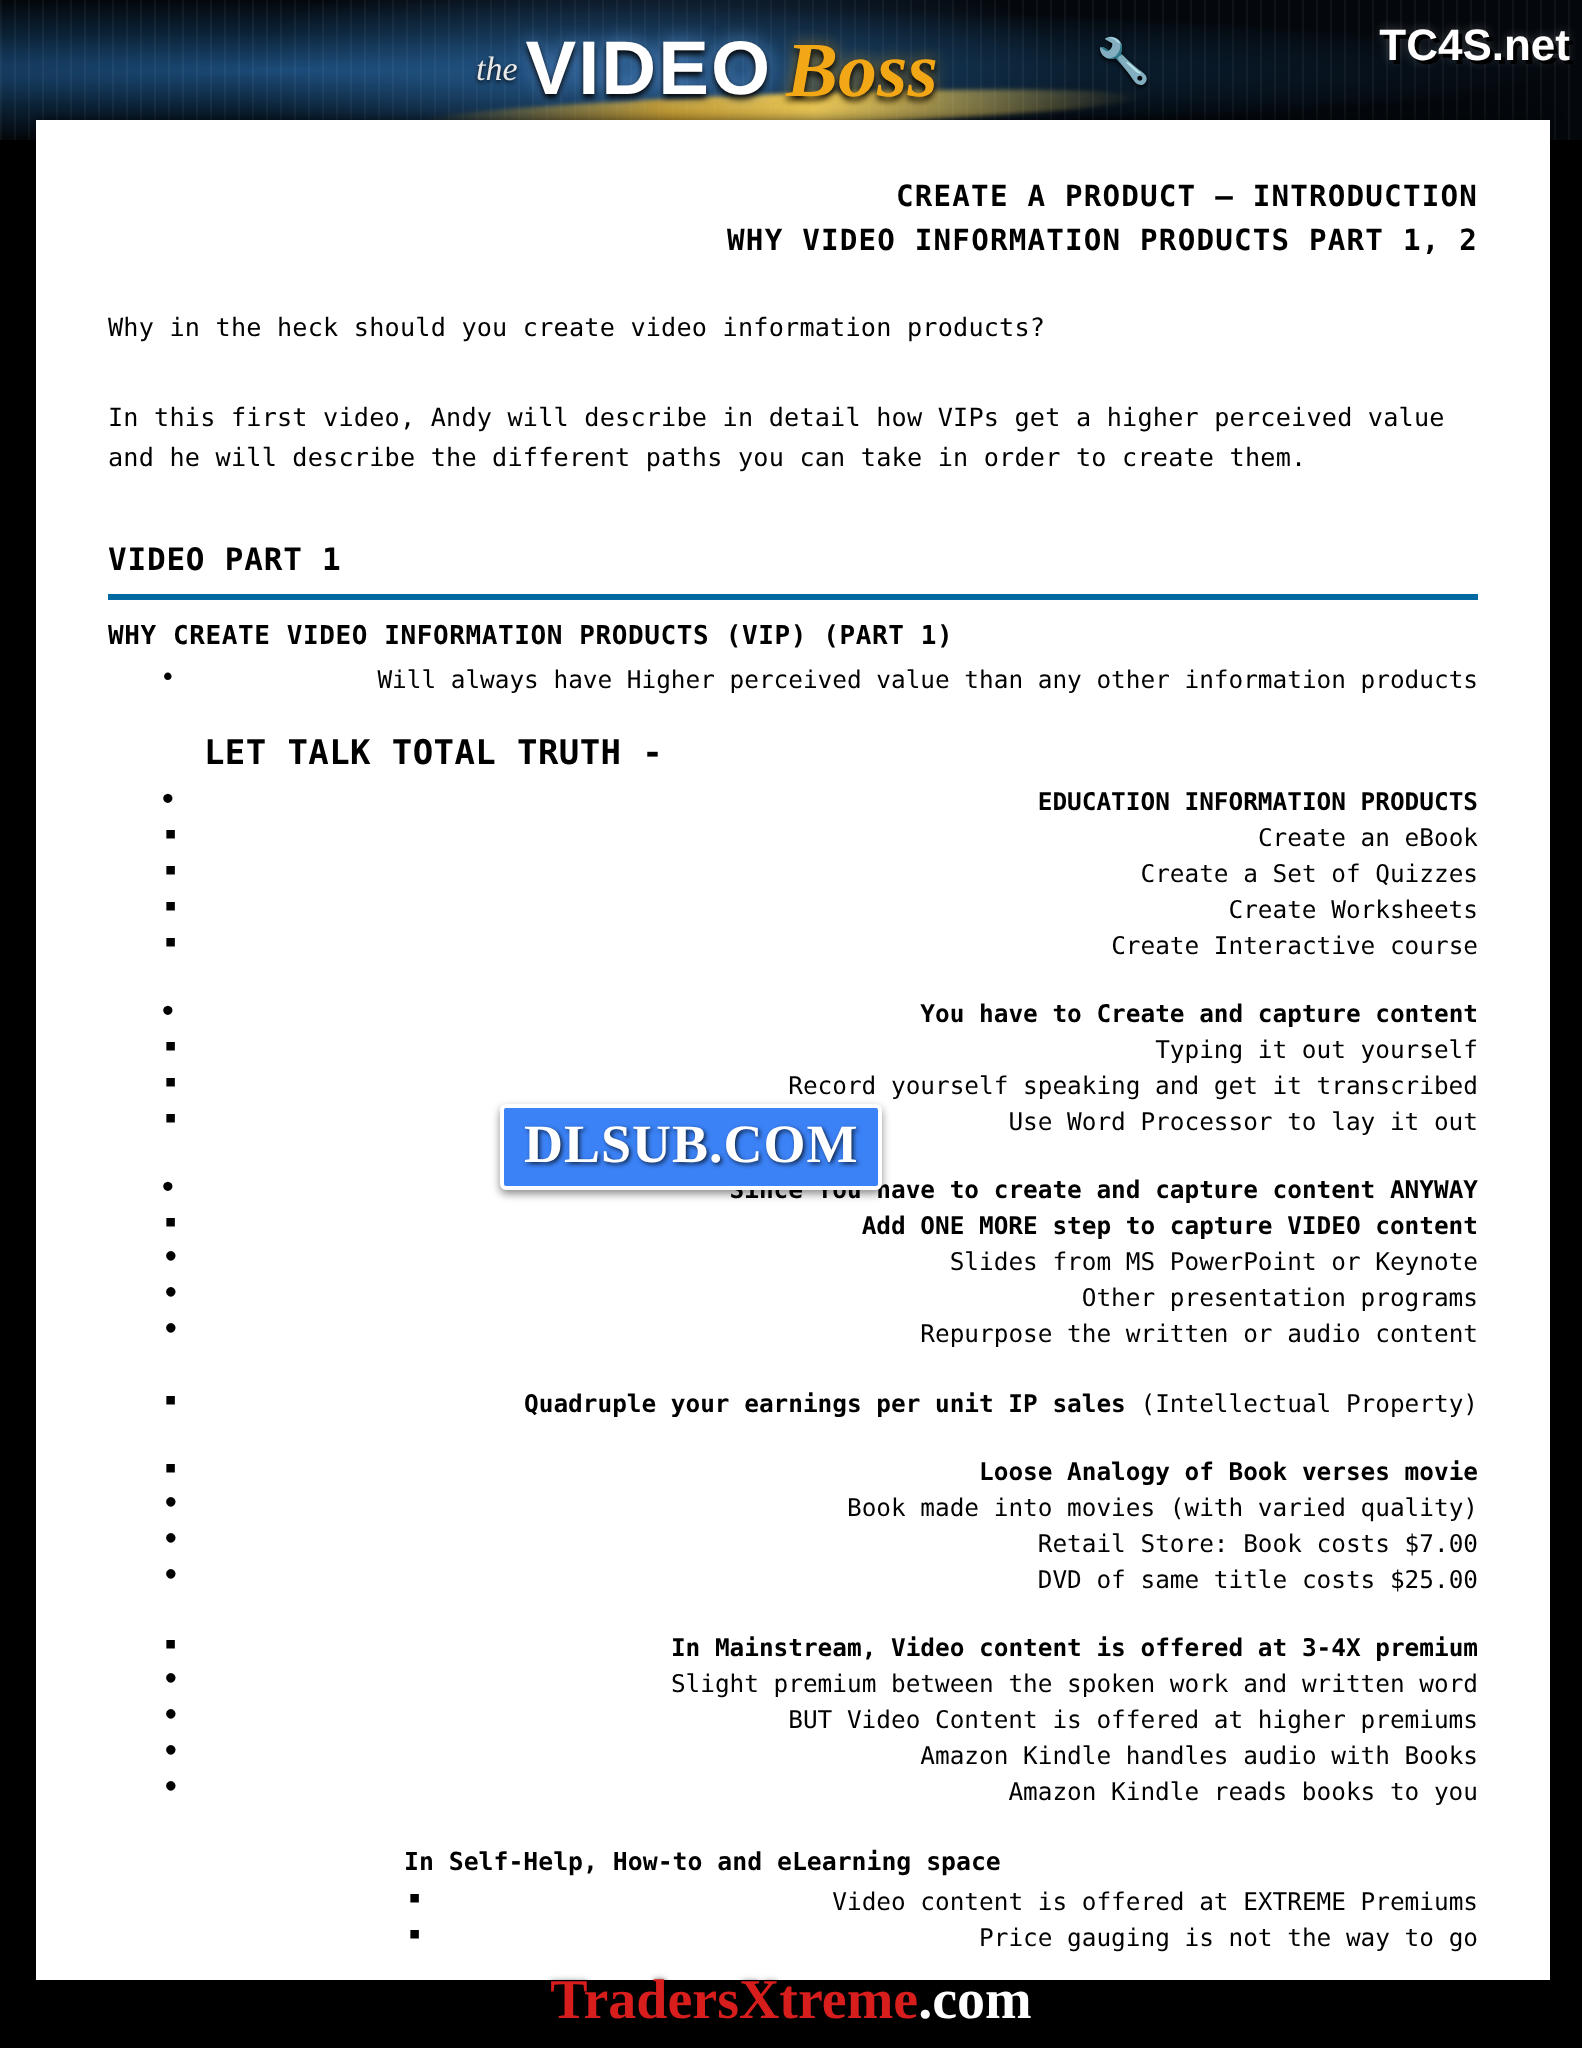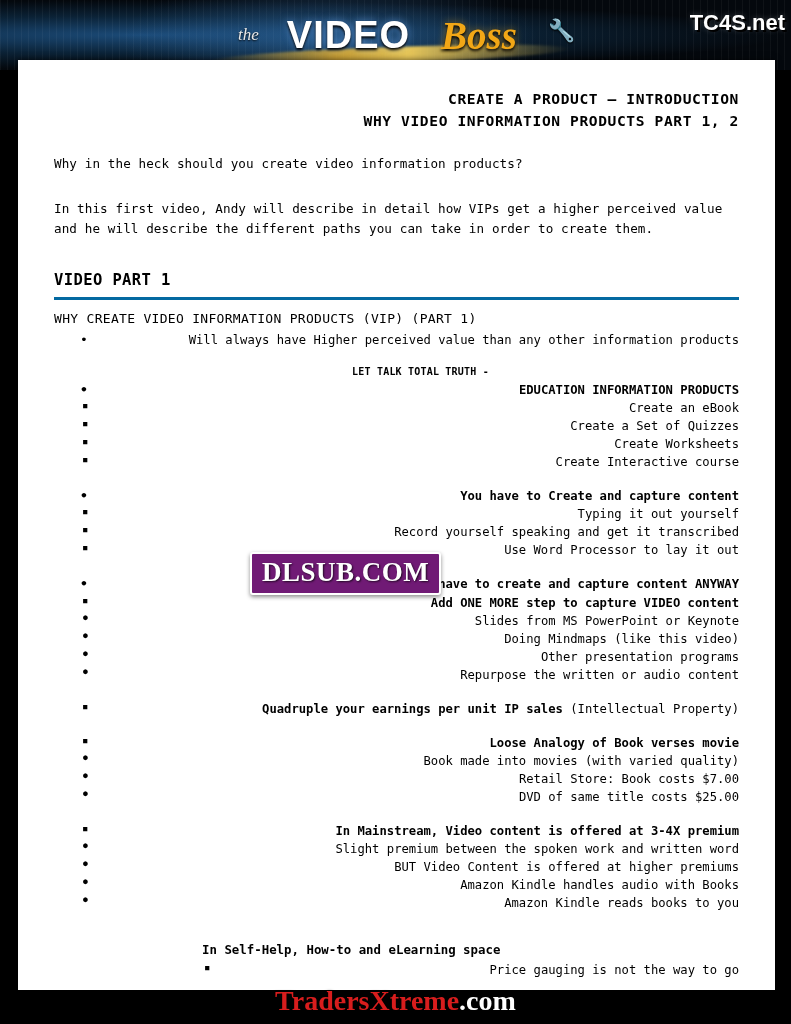--- a/index.html
+++ b/index.html
@@ -40,21 +40,20 @@
     background: radial-gradient(ellipse at center, rgba(60,130,200,0.40) 0%, rgba(10,30,50,0) 70%);
   }
   .logo-wrap {
     position: absolute;
     left: 238px;
     top: 9px;
     height: 52px;
     display: flex;
     align-items: center;
     white-space: nowrap;
-    gap: 24px;
   }
   .logo-the {
     color: #e9e9e9;
     font-family: "Liberation Serif", serif;
     font-style: italic;
     font-size: 17px;
     margin-right: 4px;
     text-shadow: 0 1px 2px #000;
   }
   .logo-video {
@@ -143,21 +142,21 @@
 
   h2.section {
     font-weight: bold;
     font-size: 15.5px;
     margin: 30px 0 2px 0;
     padding-bottom: 5px;
     border-bottom: 3px solid #0369a1;
     letter-spacing: 0.4px;
   }
   h3.subhead {
-    font-weight: normal;
+    font-weight: bold;
     font-size: 13px;
     margin: 9px 0 2px 0;
     letter-spacing: 0.3px;
   }
 
   ul {
     margin: 0;
     padding: 0;
     list-style: none;
     text-align: right;
@@ -199,41 +198,40 @@
   .lvl3 > li::before {
     content: "\25CF";
     position: absolute;
     left: 3px;
     top: 0px;
     font-size: 8px;
   }
   .bold { font-weight: bold; }
   .indent-head {
     font-weight: bold;
-    font-size: 10px;
+    font-size: 17px;
     margin: 14px 0 2px 48px;
     letter-spacing: 0.2px;
-    text-align: center;
   }
   .indent-head2 {
     font-weight: bold;
     font-size: 12.4px;
-    margin: 16px 0 2px 148px;
+    margin: 4px 0 2px 148px;
   }
   .gap-sm { height: 12px; }
   .gap-md { height: 16px; }
   .sub-normal { font-weight: normal; }
 
   
   .dlsub {
     position: absolute;
     left: 232px;
     top: 492px;
     padding: 3px 10px 5px 10px;
-    background: #701a75;
+    background: #3b82f6;
     border: 2px solid #ffffff;
     border-radius: 3px;
     box-shadow: 0 2px 4px rgba(0,0,0,0.45);
     color: #ffffff;
     font-family: "Liberation Serif", serif;
     font-weight: bold;
     font-size: 27px;
     letter-spacing: 0.5px;
     text-shadow: 1px 1px 2px rgba(0,0,0,0.7);
   }
@@ -311,21 +309,20 @@
     <div class="gap-md"></div>
 
     <ul class="lvl1">
       <li class="bold">Since You have to create and capture content ANYWAY</li>
     </ul>
     <ul class="lvl2">
       <li class="bold">Add ONE MORE step to capture VIDEO content</li>
     </ul>
     <ul class="lvl3">
       <li>Slides from MS PowerPoint or Keynote</li>
-      <li>Doing Mindmaps (like this video)</li>
       <li>Other presentation programs</li>
       <li>Repurpose the written or audio content</li>
     </ul>
 
     <div class="gap-md"></div>
 
     <ul class="lvl2">
       <li>
         <span class="bold">Quadruple your earnings per unit IP sales</span>
         <span class="sub-normal">(Intellectual Property)</span>
@@ -352,20 +349,21 @@
       <li>Slight premium between the spoken work and written word</li>
       <li>BUT Video Content is offered at higher premiums</li>
       <li>Amazon Kindle handles audio with Books</li>
       <li>Amazon Kindle reads books to you</li>
     </ul>
 
     <div class="gap-sm"></div>
 
     <div class="indent-head2">In Self-Help, How-to and eLearning space</div>
     <ul class="lvl2" style="margin-left:122px">
+      <li>Video content is offered at EXTREME Premiums</li>
       <li>Price gauging is not the way to go</li>
     </ul>
 
   </div>
 
   <div class="dlsub">DLSUB.COM</div>
 </div>
 
 <div class="footer-mark">
   <span>TradersXtreme</span><span class="dotcom">.com</span>

